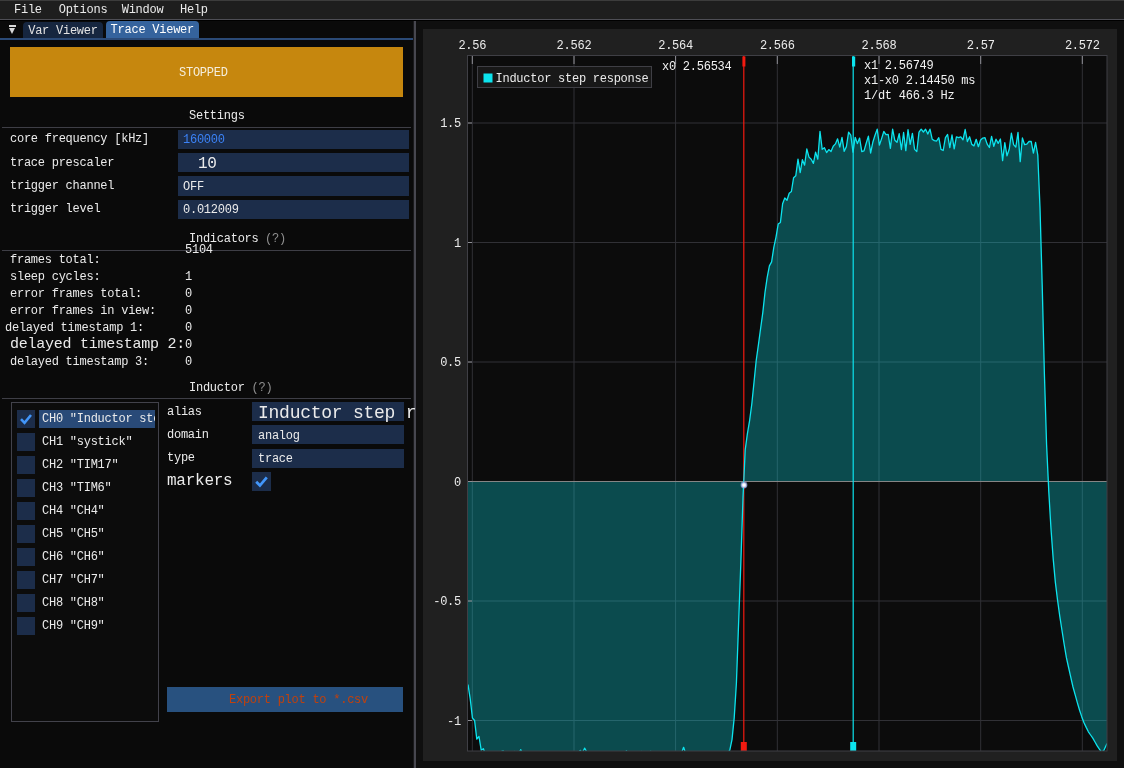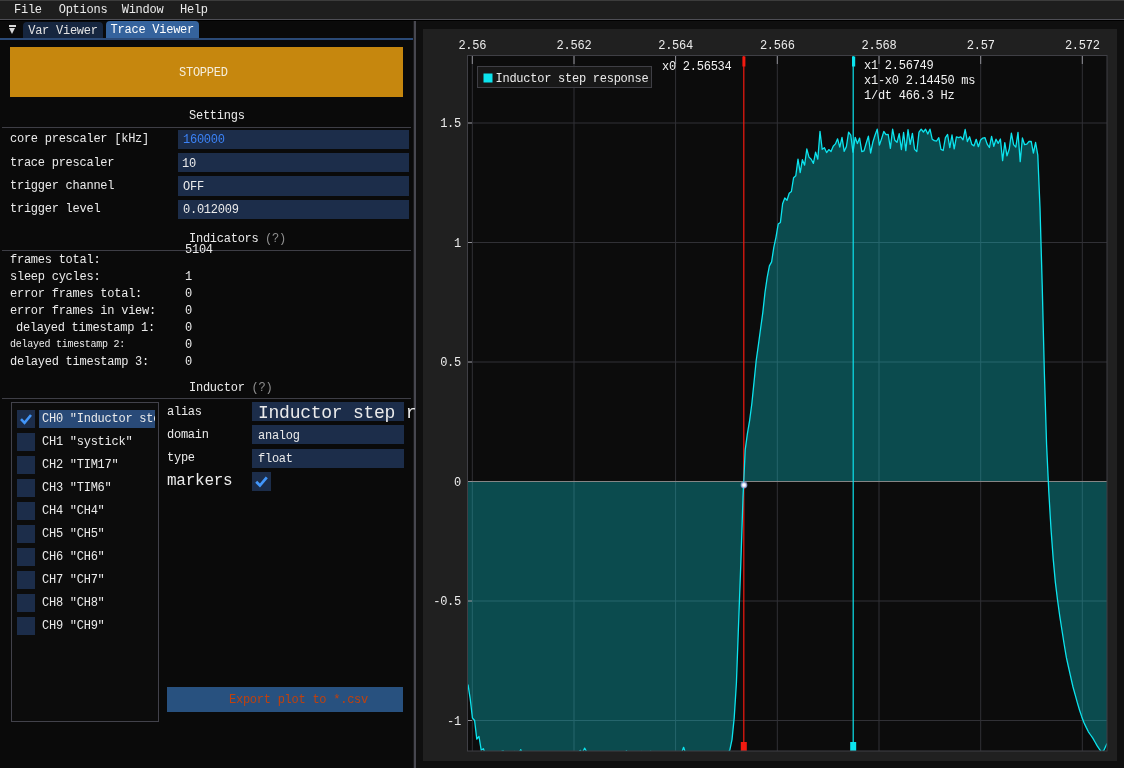--- a/index.html
+++ b/index.html
@@ -28,47 +28,47 @@
 <div class="t" style="left:28.2px;top:22.5px;color:#e3e3e3;font-size:12px">Var Viewer</div>
 <div style="position:absolute;left:106.4px;top:21px;width:92.4px;height:17px;background:#35639d;border-radius:4px 4px 0 0"></div>
 <div class="t" style="left:110.6px;top:22px;color:#ffffff;font-size:12px">Trace Viewer</div>
 <div style="position:absolute;left:0;top:38px;width:413px;height:2px;background:#2b4a77"></div>
 
 <div style="position:absolute;left:10px;top:47px;width:393px;height:50px;background:#c6870e"></div>
 <div class="t" style="left:179px;top:64.5px;color:#f5eedd;font-size:12px">STOPPED</div>
 
 <div class="t" style="left:189px;top:108.4px;color:#ebebeb;font-size:12px">Settings</div>
 <div style="position:absolute;left:2px;top:127px;width:409px;height:1px;background:#3e3e46"></div>
-<div class="t" style="left:10px;top:131.3px;color:#ebebeb;font-size:12px">core prescaler [kHz]</div>
+<div class="t" style="left:10px;top:131.3px;color:#ebebeb;font-size:12px">core frequency [kHz]</div>
 <div class="inp" style="left:178px;top:129.5px;width:231px;height:19.6px"></div>
 <div class="t" style="left:183px;top:132.3px;color:#3b82f6;font-size:12px">160000</div>
 <div class="t" style="left:10px;top:154.63px;color:#ebebeb;font-size:12px">trace prescaler</div>
 <div class="inp" style="left:178px;top:152.8px;width:231px;height:19.6px"></div>
-<div class="t" style="left:182px;top:155.63px;color:#ebebeb;font-size:12px">10</div>
+<div class="t" style="left:198px;top:155.63px;color:#ebebeb;font-size:16px">10</div>
 <div class="t" style="left:10px;top:177.96px;color:#ebebeb;font-size:12px">trigger channel</div>
 <div class="inp" style="left:178px;top:176.2px;width:231px;height:19.6px"></div>
 <div class="t" style="left:183px;top:178.96px;color:#ebebeb;font-size:12px">OFF</div>
 <div class="t" style="left:10px;top:201.29000000000002px;color:#ebebeb;font-size:12px">trigger level</div>
 <div class="inp" style="left:178px;top:199.5px;width:231px;height:19.6px"></div>
 <div class="t" style="left:183px;top:202.29000000000002px;color:#ebebeb;font-size:12px">0.012009</div>
 
 <div class="t" style="left:189px;top:231.3px;color:#ebebeb;font-size:12px">Indicators</div>
 <div class="t" style="left:265px;top:231.3px;color:#8f8f8f;font-size:12px">(?)</div>
 <div style="position:absolute;left:2px;top:250px;width:409px;height:1px;background:#3e3e46"></div>
 <div class="t" style="left:10px;top:252.2px;color:#ebebeb;font-size:12px">frames total:</div>
 <div class="t" style="left:185px;top:242px;color:#ebebeb;font-size:12px">5104</div>
 <div class="t" style="left:10px;top:269.15px;color:#ebebeb;font-size:12px">sleep cycles:</div>
 <div class="t" style="left:185px;top:269.15px;color:#ebebeb;font-size:12px">1</div>
 <div class="t" style="left:10px;top:286.09999999999997px;color:#ebebeb;font-size:12px">error frames total:</div>
 <div class="t" style="left:185px;top:286.09999999999997px;color:#ebebeb;font-size:12px">0</div>
 <div class="t" style="left:10px;top:303.04999999999995px;color:#ebebeb;font-size:12px">error frames in view:</div>
 <div class="t" style="left:185px;top:303.04999999999995px;color:#ebebeb;font-size:12px">0</div>
-<div class="t" style="left:16px;top:320.0px;color:#ebebeb;font-size:12px">delayed timestamp 1:</div>
+<div class="t" style="left:5px;top:320.0px;color:#ebebeb;font-size:12px">delayed timestamp 1:</div>
 <div class="t" style="left:185px;top:320.0px;color:#ebebeb;font-size:12px">0</div>
-<div class="t" style="left:10px;top:336.95px;color:#ebebeb;font-size:10px">delayed timestamp 2:</div>
+<div class="t" style="left:10px;top:336.95px;color:#ebebeb;font-size:15px">delayed timestamp 2:</div>
 <div class="t" style="left:185px;top:336.95px;color:#ebebeb;font-size:12px">0</div>
 <div class="t" style="left:10px;top:353.9px;color:#ebebeb;font-size:12px">delayed timestamp 3:</div>
 <div class="t" style="left:185px;top:353.9px;color:#ebebeb;font-size:12px">0</div>
 
 <div class="t" style="left:189px;top:379.5px;color:#ebebeb;font-size:12px">Inductor</div>
 <div class="t" style="left:251.5px;top:379.5px;color:#8f8f8f;font-size:12px">(?)</div>
 <div style="position:absolute;left:2px;top:397.5px;width:409px;height:1px;background:#3e3e46"></div>
 <div style="position:absolute;left:11px;top:402px;width:147.5px;height:319.5px;background:#0c0c0c;border:1px solid #42424b;overflow:hidden"></div>
 <div style="position:absolute;left:11px;top:402px;width:144px;height:319.5px;overflow:hidden">
 <div style="position:absolute;left:-11px;top:-402px;width:413px;height:747px">
@@ -99,21 +99,21 @@
 </div>
   </div>
 <div class="t" style="left:167px;top:403.8px;color:#ebebeb;font-size:12px">alias</div>
 <div class="inp" style="left:252px;top:402.0px;width:152px;height:19px;overflow:hidden"></div>
 <div class="t" style="left:258px;top:404.8px;color:#ebebeb;font-size:18px">Inductor step respons</div>
 <div class="t" style="left:167px;top:427.13px;color:#ebebeb;font-size:12px">domain</div>
 <div class="inp" style="left:252px;top:425.3px;width:152px;height:19px;overflow:hidden"></div>
 <div class="t" style="left:258px;top:428.13px;color:#ebebeb;font-size:12px">analog</div>
 <div class="t" style="left:167px;top:450.46px;color:#ebebeb;font-size:12px">type</div>
 <div class="inp" style="left:252px;top:448.7px;width:152px;height:19px;overflow:hidden"></div>
-<div class="t" style="left:258px;top:451.46px;color:#ebebeb;font-size:12px">float</div>
+<div class="t" style="left:258px;top:451.46px;color:#ebebeb;font-size:12px">trace</div>
 <div class="t" style="left:167px;top:473px;color:#ebebeb;font-size:16px">markers</div>
 <div class="inp" style="left:252px;top:471.5px;width:19px;height:19px"></div>
 <svg class="ck" style="left:252px;top:472px" width="19" height="19" viewBox="0 0 18 18">
     <path d="M4 9.2 L7.5 12.8 L14 5.0" stroke="#4296fa" stroke-width="2.6" fill="none" stroke-linecap="butt"></path>
   </svg>
 
 <div style="position:absolute;left:167px;top:687px;width:236px;height:25px;background:#28517f"></div>
 <div class="t" style="left:229px;top:691.5px;color:#c2410c;font-size:12px">Export plot to *.csv</div>
 
 <div style="position:absolute;left:416px;top:21px;width:708px;height:747px"><svg id="plot" width="708" height="747" viewBox="416 21 708 747">

